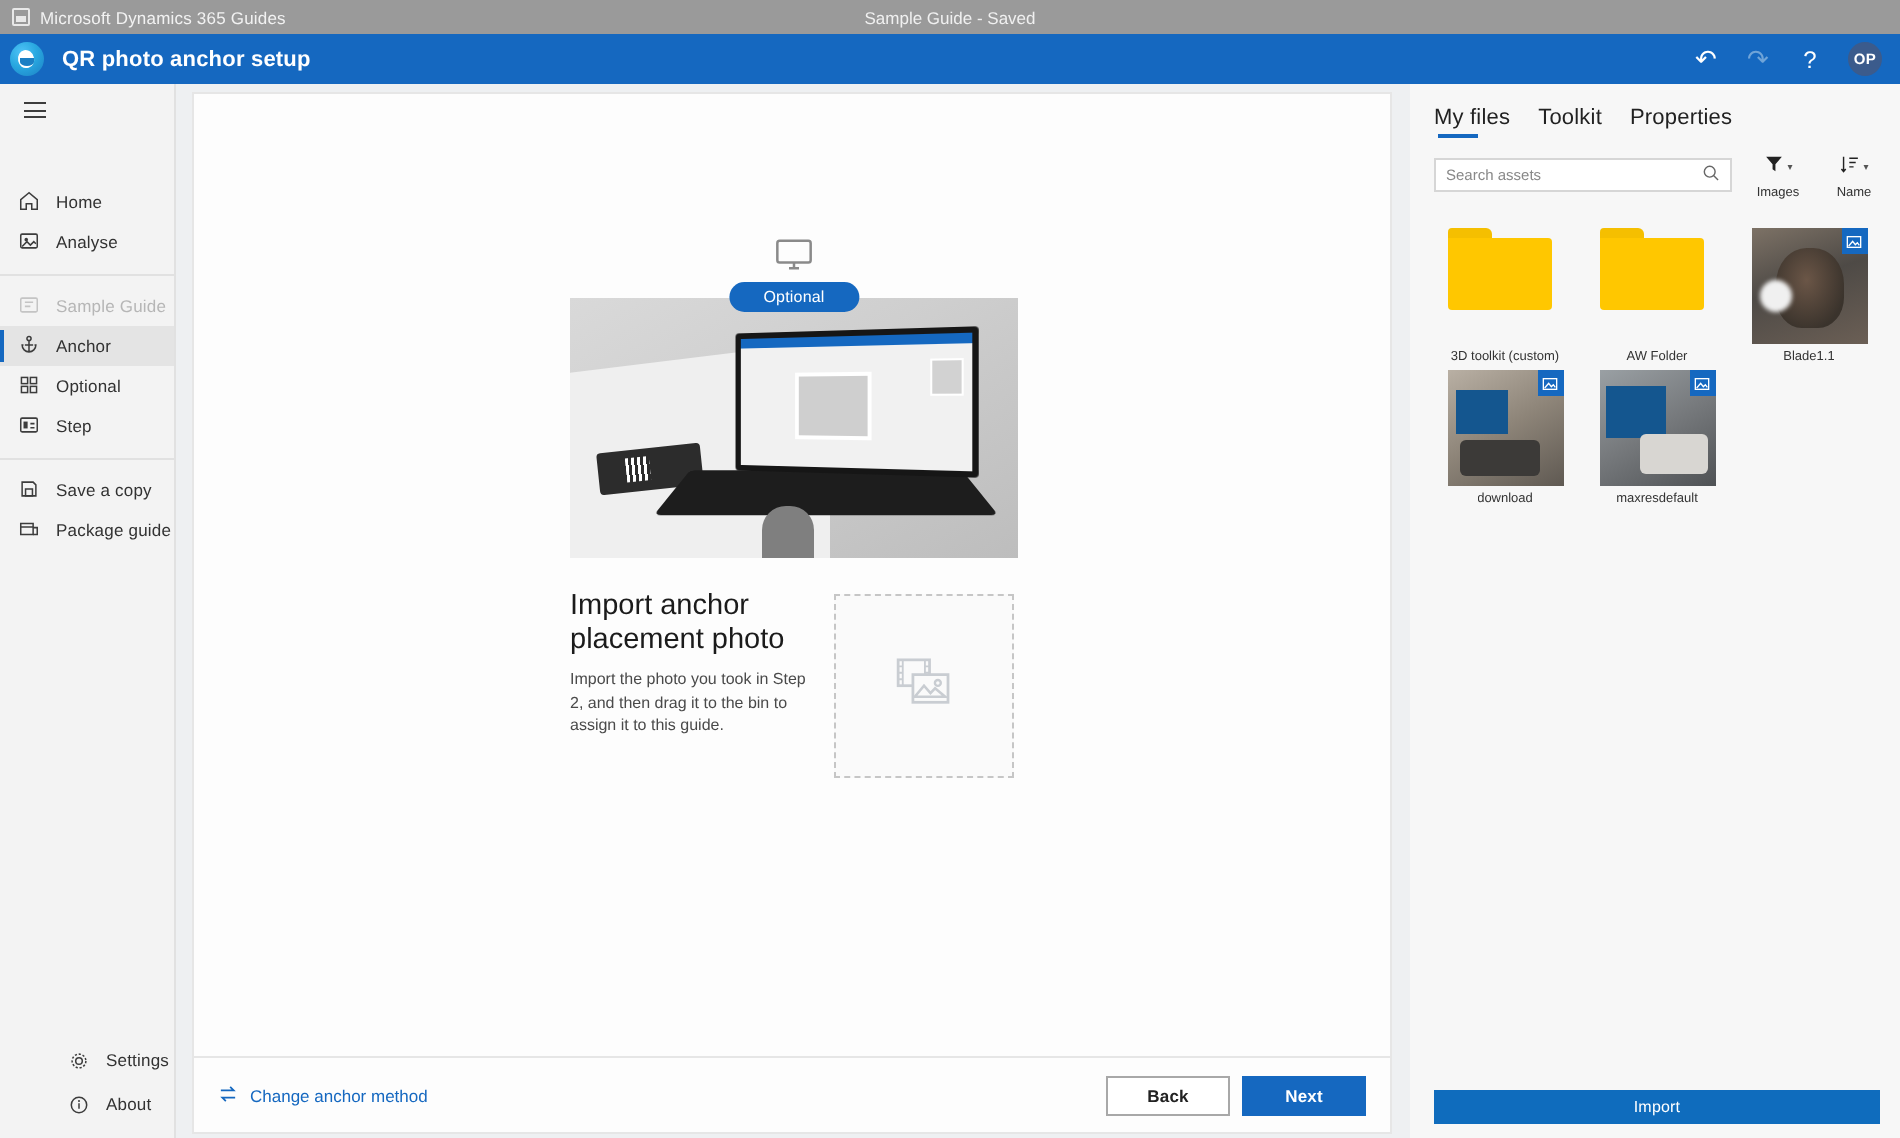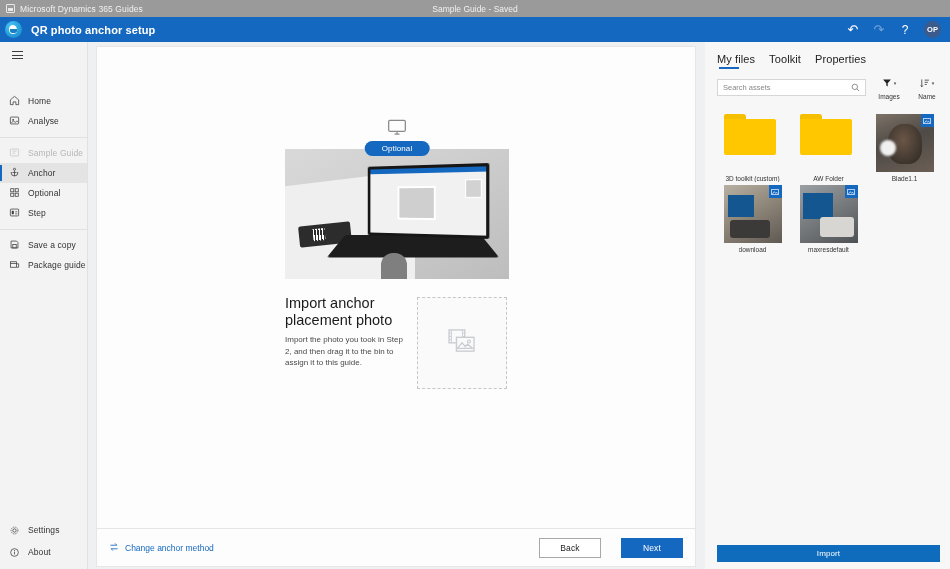--- a/index.html
+++ b/index.html
@@ -88,21 +88,21 @@
   .nav-item .lbl { font-size: 8.5px; color: #323232; letter-spacing: .1px; }
   .nav-item.selected { background: #e4e4e4; }
   .nav-item.selected::before {
     content: ""; position: absolute; left: 0; top: 2px; bottom: 2px;
     width: 2px; background: #1568c0;
   }
   .nav-item.disabled .lbl { color: #b6b6b6; }
   .nav-sep { height: 1px; background: #e1e1e1; margin: 6px 0 5px 0; }
   .nico { width: 11px; height: 11px; flex: 0 0 11px; display: block; }
   .nico svg { display: block; }
-  .nav-bottom { margin-top: auto; padding-bottom: 6px; }
+  .nav-bottom { margin-top: auto; padding-bottom: 6px; margin-left: 25px; }
   .nav-bottom .nav-item { height: 22px; }
 
   
   .content {
     position: absolute; top: 46px; left: 96px; width: 600px; height: 521px;
     background: #fdfdfd; border: 1px solid #e6e6e6;
   }
   .steps {
     display: flex; align-items: flex-end; gap: 12px;
     padding: 10px 0 0 8px; height: 28px;
@@ -188,21 +188,21 @@
   }
   .stepbar {
     position: absolute; left: 0; right: 0; bottom: 0; height: 38px;
     border-top: 1px solid #e6e6e6; display: flex; align-items: center;
     padding: 0 12px;
   }
   .change-link {
     display: flex; align-items: center; gap: 6px; cursor: pointer;
     font-size: 8.5px; color: #1568c0;
   }
-  .btn-group { margin-left: auto; display: flex; gap: 20px; }
+  .btn-group { margin-left: auto; display: flex; gap: 6px; font-weight: bold; }
   .btn {
     font-size: 8.5px; padding: 0 10px; height: 20px; min-width: 62px;
     display: flex; align-items: center; justify-content: center; cursor: pointer;
     letter-spacing: .1px;
   }
   .btn.secondary { background: #fff; border: 1px solid #a8a8a8; color: #222; }
   .btn.primary { background: #1568c0; border: 1px solid #1568c0; color: #fff; }
 
   
   .rightpanel {

